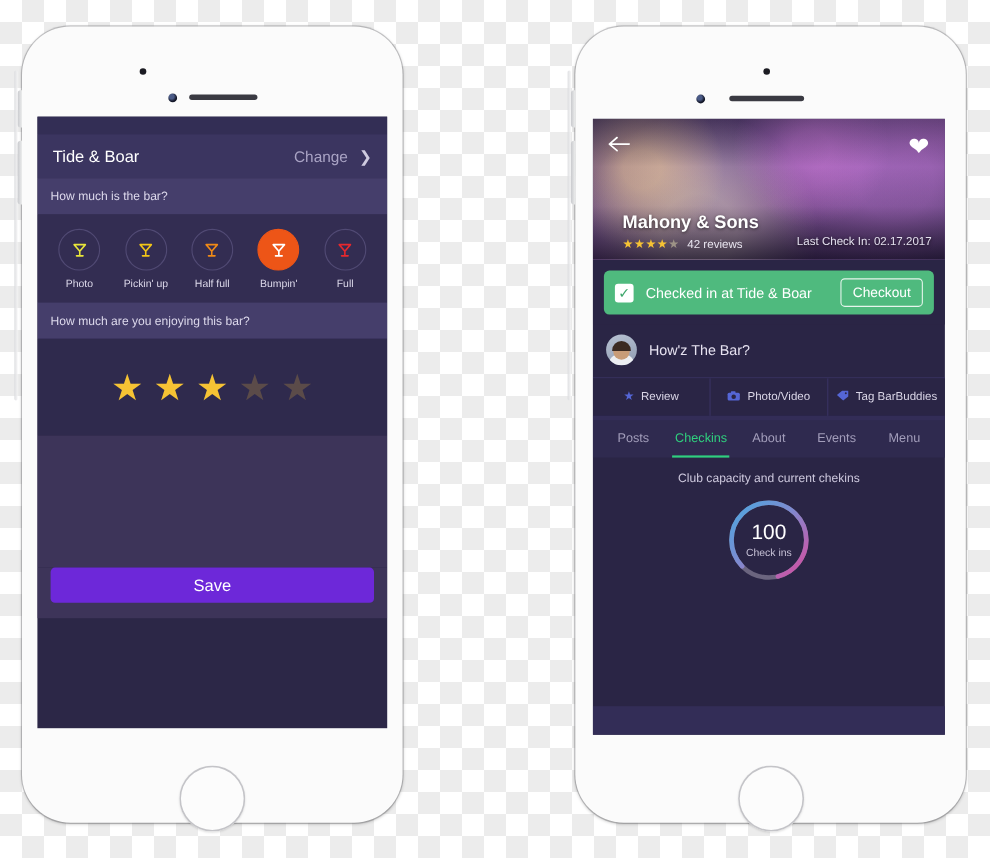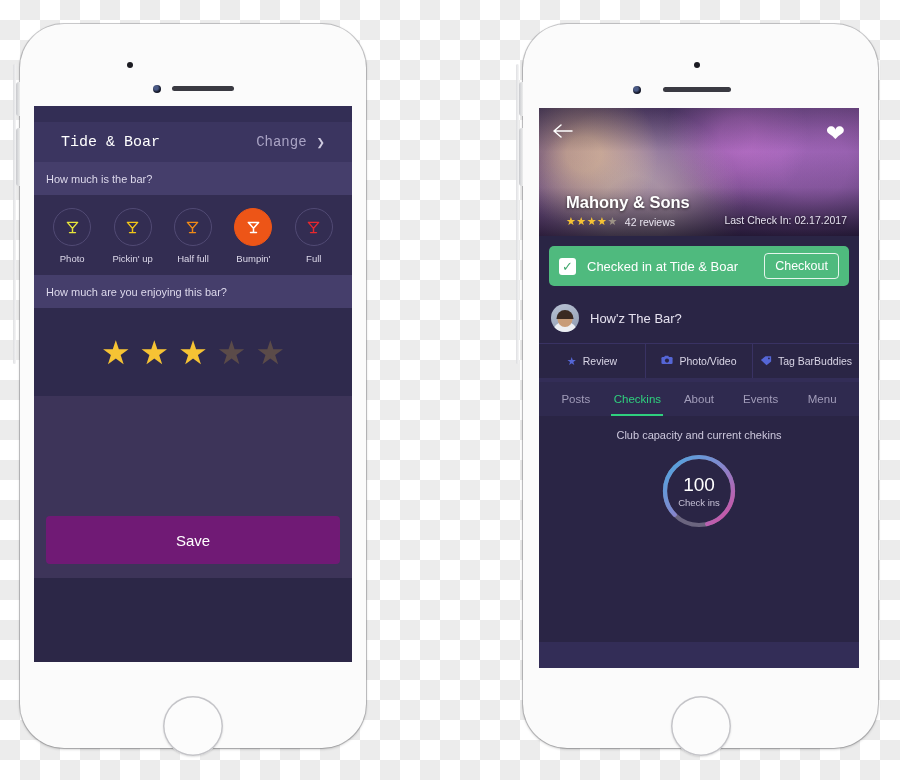--- a/index.html
+++ b/index.html
@@ -37,42 +37,42 @@
   #screen1{left:14px;top:82px;width:318px;height:556px;}
 
   .s1-header{height:55px;background:#2b2747;display:flex;align-items:center;
     padding:0 14px;box-sizing:border-box;}
   .back-arrow{width:26px;height:20px;flex:0 0 auto;}
   .s1-title{flex:1;text-align:center;color:#fff;font-size:12.5px;font-weight:bold;
     letter-spacing:2.1px;}
   .skip{color:#fff;font-size:16px;width:40px;text-align:right;}
   .band{height:16px;background:#332e55;}
   .venue-row{height:40px;background:#3b3560;display:flex;align-items:center;
-    padding:0 27px;box-sizing:border-box;font-family:Liberation Mono, monospace;}
+    padding:0 14px;box-sizing:border-box;}
   .venue-name{color:#fff;font-size:15px;flex:1;}
   .change{color:#a9a3c4;font-size:14px;}
   .chev{color:#cfcbe0;font-size:14px;margin-left:10px;}
   .q-band{height:33px;background:#453e6b;display:flex;align-items:center;
     padding:0 12px;box-sizing:border-box;}
   .q-text{color:#ddd9ec;font-size:11px;}
 
   .fullness{background:#332d52;padding:13px 8px 11px;display:flex;justify-content:space-around;}
   .fitem{width:52px;text-align:center;}
   .circ{width:38px;height:38px;border-radius:50%;margin:0 auto;
     display:flex;align-items:center;justify-content:center;box-sizing:border-box;
     border:1px solid #514a74;}
   .circ.sel{background:#ed5517;border-color:#ed5517;}
   .flabel{color:#ddd9ea;font-size:9.5px;margin-top:7px;white-space:nowrap;}
 
   .stars-panel{background:#2f2a4d;height:88px;display:flex;align-items:center;
     justify-content:center;gap:9px;}
   .star{font-size:33px;line-height:1;}
   .filler{background:#3d3459;height:120px;}
   .save-wrap{background:#3d3459;padding:0 12px 14px;}
-  .save-btn{height:48px;background:#701a75;border-radius:4px;color:#fff;font-size:15px;
+  .save-btn{height:32px;background:#6d28d9;border-radius:4px;color:#fff;font-size:15px;
     display:flex;align-items:center;justify-content:center;}
 
   
   #phone2{left:523px;top:24px;width:355px;height:724px;}
   #screen2{left:16px;top:84px;width:320px;height:560px;background:#2a2545;}
 
   .hero{position:relative;height:128px;overflow:hidden;
     background:
       radial-gradient(circle at 14% 36%, rgba(255,214,150,.5) 0 6%, transparent 26%),
       radial-gradient(circle at 62% 22%, rgba(216,126,224,.45) 0 8%, transparent 32%),

